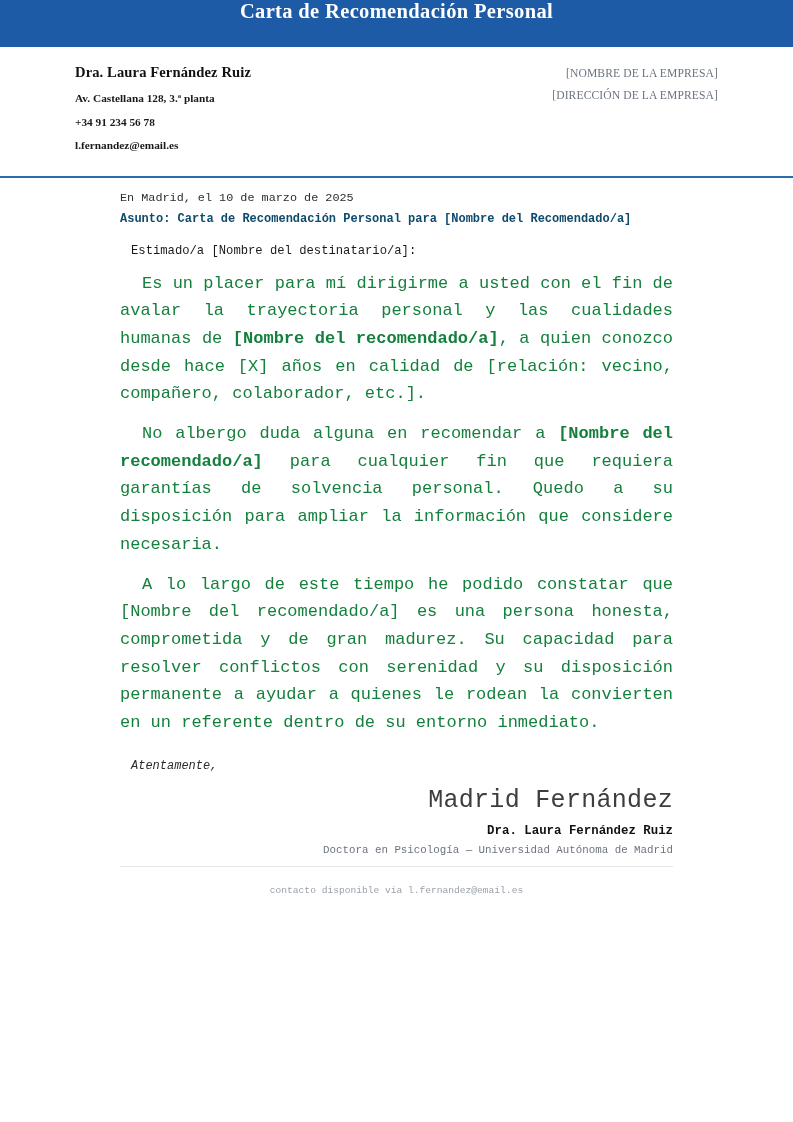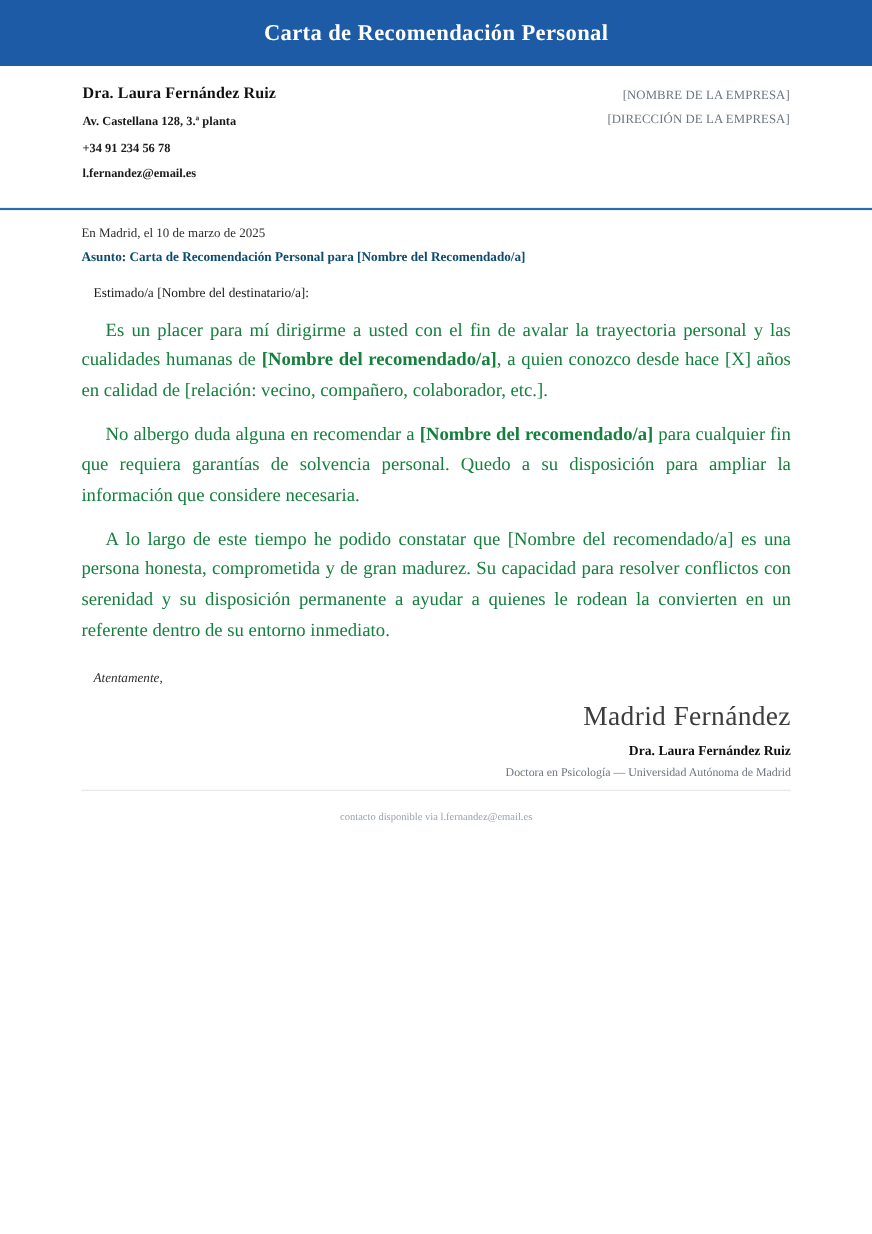--- a/index.html
+++ b/index.html
@@ -11,24 +11,23 @@
     width: 793px;
     height: 1122px;
     font-family: "Liberation Serif", "DejaVu Serif", serif;
     color: #1a1a1a;
     position: relative;
     overflow: hidden;
   }
 
   
   .banner {
-    height: 60px;
+    height: 47px;
     background: #1d5ba6;
     display: flex;
-    align-items: center;
     justify-content: center;
   }
   .banner-title {
     color: #ffffff;
     font-size: 20.5px;
     font-weight: bold;
     letter-spacing: 0.35px;
     font-family: "Liberation Serif", "DejaVu Serif", serif;
   }
 
@@ -74,21 +73,22 @@
   }
   .rule-light {
     height: 1px;
     background: #e2e5ea;
     width: 100%;
     margin-top: 10px;
   }
 
   
   .letter {
-    padding: 0 74px;
+    padding: 0 120px;
+    font-family: Liberation Mono, monospace;
   }
   .date-line {
     font-size: 11.8px;
     color: #2e2e2e;
     margin: 13px 0 0 0;
   }
   .subject-line {
     font-size: 12px;
     font-weight: bold;
     color: #0c4a6e;

